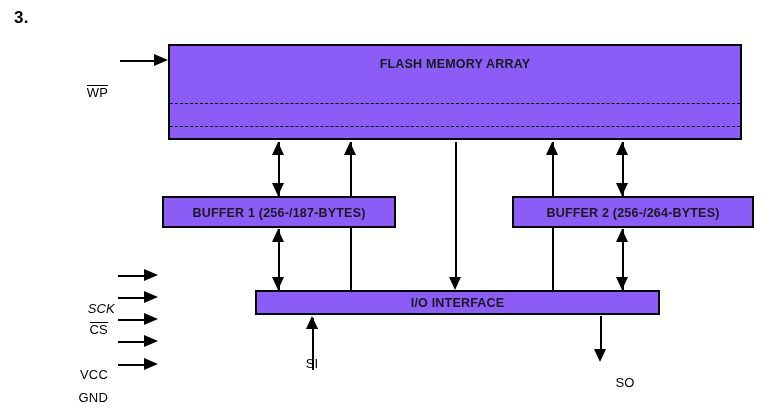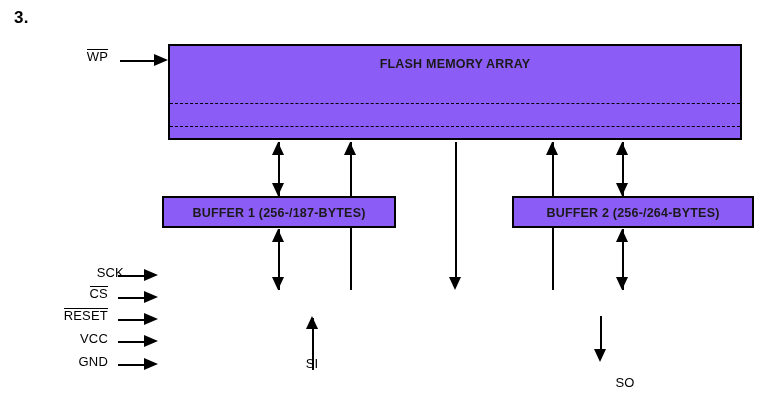--- a/index.html
+++ b/index.html
@@ -99,20 +99,21 @@
     border-left: 14px solid #000;
   }
 
   
   .pin-label {
     position: absolute;
     font-size: 13px;
     text-align: right;
     white-space: nowrap;
     letter-spacing: 0.2px;
+    margin-top: 36px;
   }
   .overline {
     border-top: 1.4px solid #000;
     padding-top: 0px;
     display: inline-block;
     line-height: 1.12;
   }
 
   
   .io-label {
@@ -168,36 +169,36 @@
   </div>
 
   <div class="vline" style="left:278px; top:229px; height:61px;"></div>
   <div class="arrow-up" style="left:271.5px; top:229px;"></div>
   <div class="arrow-down" style="left:271.5px; top:277px;"></div>
 
   <div class="vline" style="left:622px; top:229px; height:61px;"></div>
   <div class="arrow-up" style="left:615.5px; top:229px;"></div>
   <div class="arrow-down" style="left:615.5px; top:277px;"></div>
 
-
-  <div class="pin-label" style="left:56px; top:265px; width:68px;">
+  <div class="box" style="left:255px; top:290px; width:405px; height:25px;">
+    <div class="box-label centered-label" style="top:4px;">I/O INTERFACE</div>
+  </div>
+
+  <div class="pin-label" style="left:47px; top:265px; width:68px;font-style:italic;">
     <span>SCK</span>
   </div>
   <div class="hline" style="left:118px; top:275px; width:28px;"></div>
   <div class="arrow-right" style="left:144px; top:268.5px;"></div>
 
   <div class="pin-label" style="left:40px; top:286px; width:68px;">
     <span class="overline">CS</span>
   </div>
   <div class="hline" style="left:118px; top:297px; width:28px;"></div>
   <div class="arrow-right" style="left:144px; top:290.5px;"></div>
 
-  <div class="pin-label" style="left:20px; top:308px; width:88px;">
-    <span class="overline">RESET</span>
-  </div>
   <div class="hline" style="left:118px; top:319px; width:28px;"></div>
   <div class="arrow-right" style="left:144px; top:312.5px;"></div>
 
   <div class="pin-label" style="left:40px; top:331px; width:68px;">
     <span>VCC</span>
   </div>
   <div class="hline" style="left:118px; top:341px; width:28px;"></div>
   <div class="arrow-right" style="left:144px; top:334.5px;"></div>
 
   <div class="pin-label" style="left:40px; top:354px; width:68px;">

